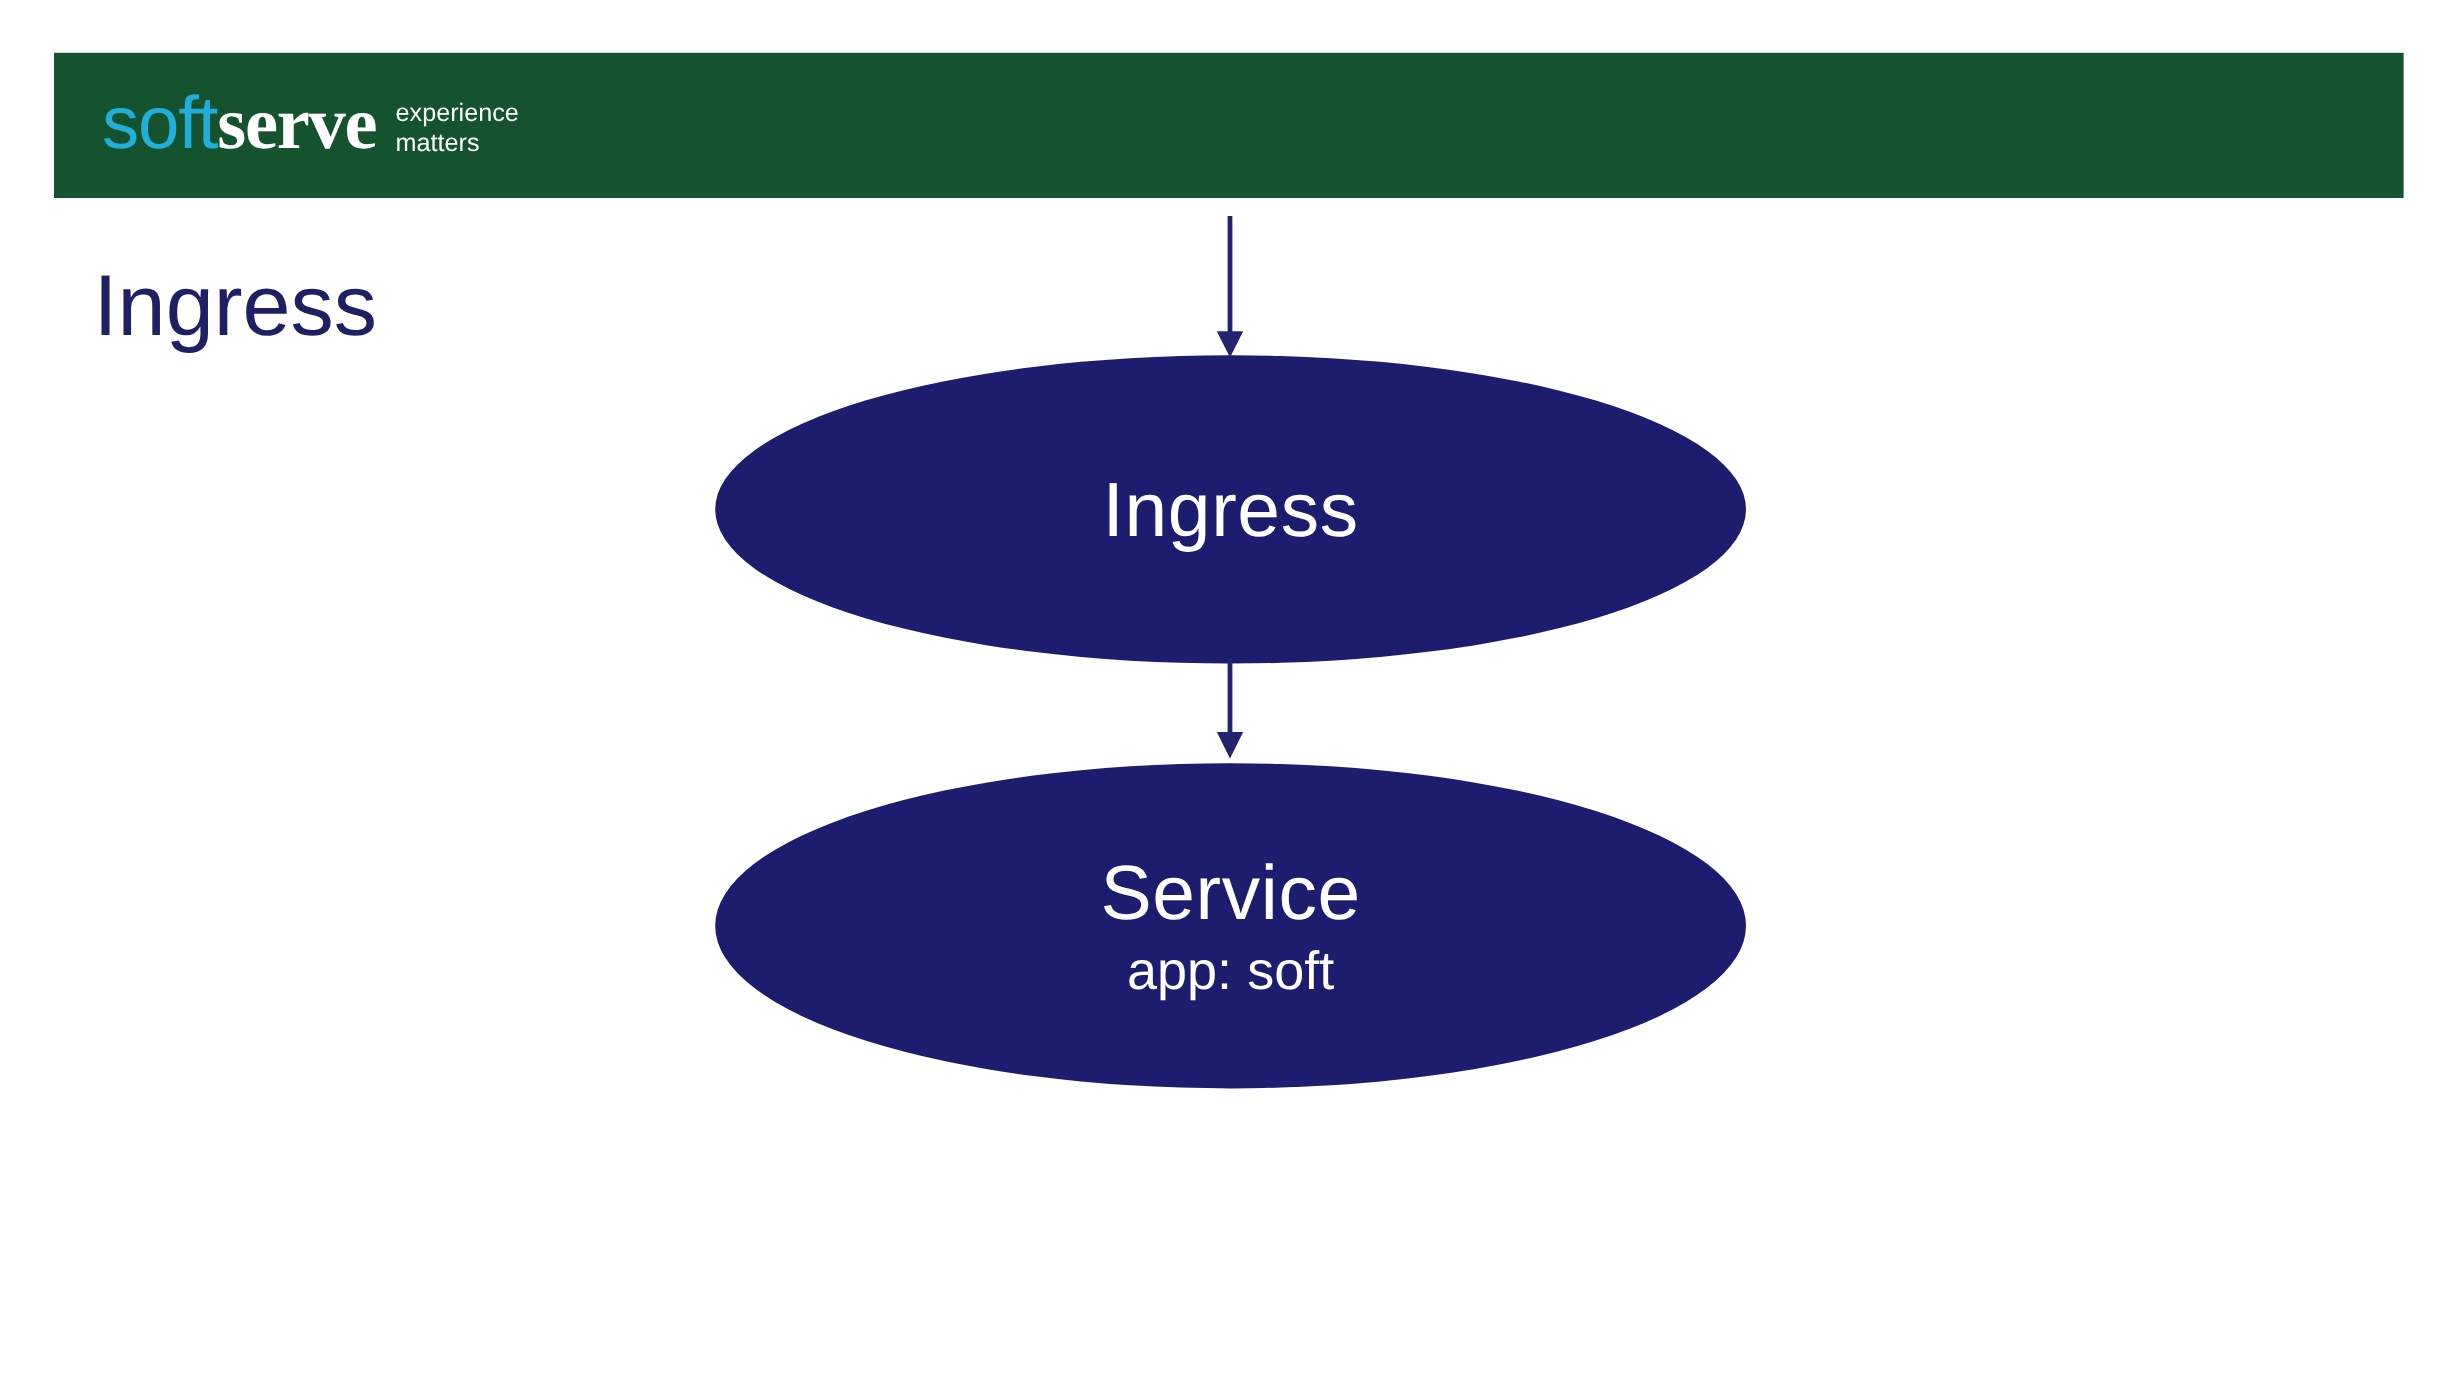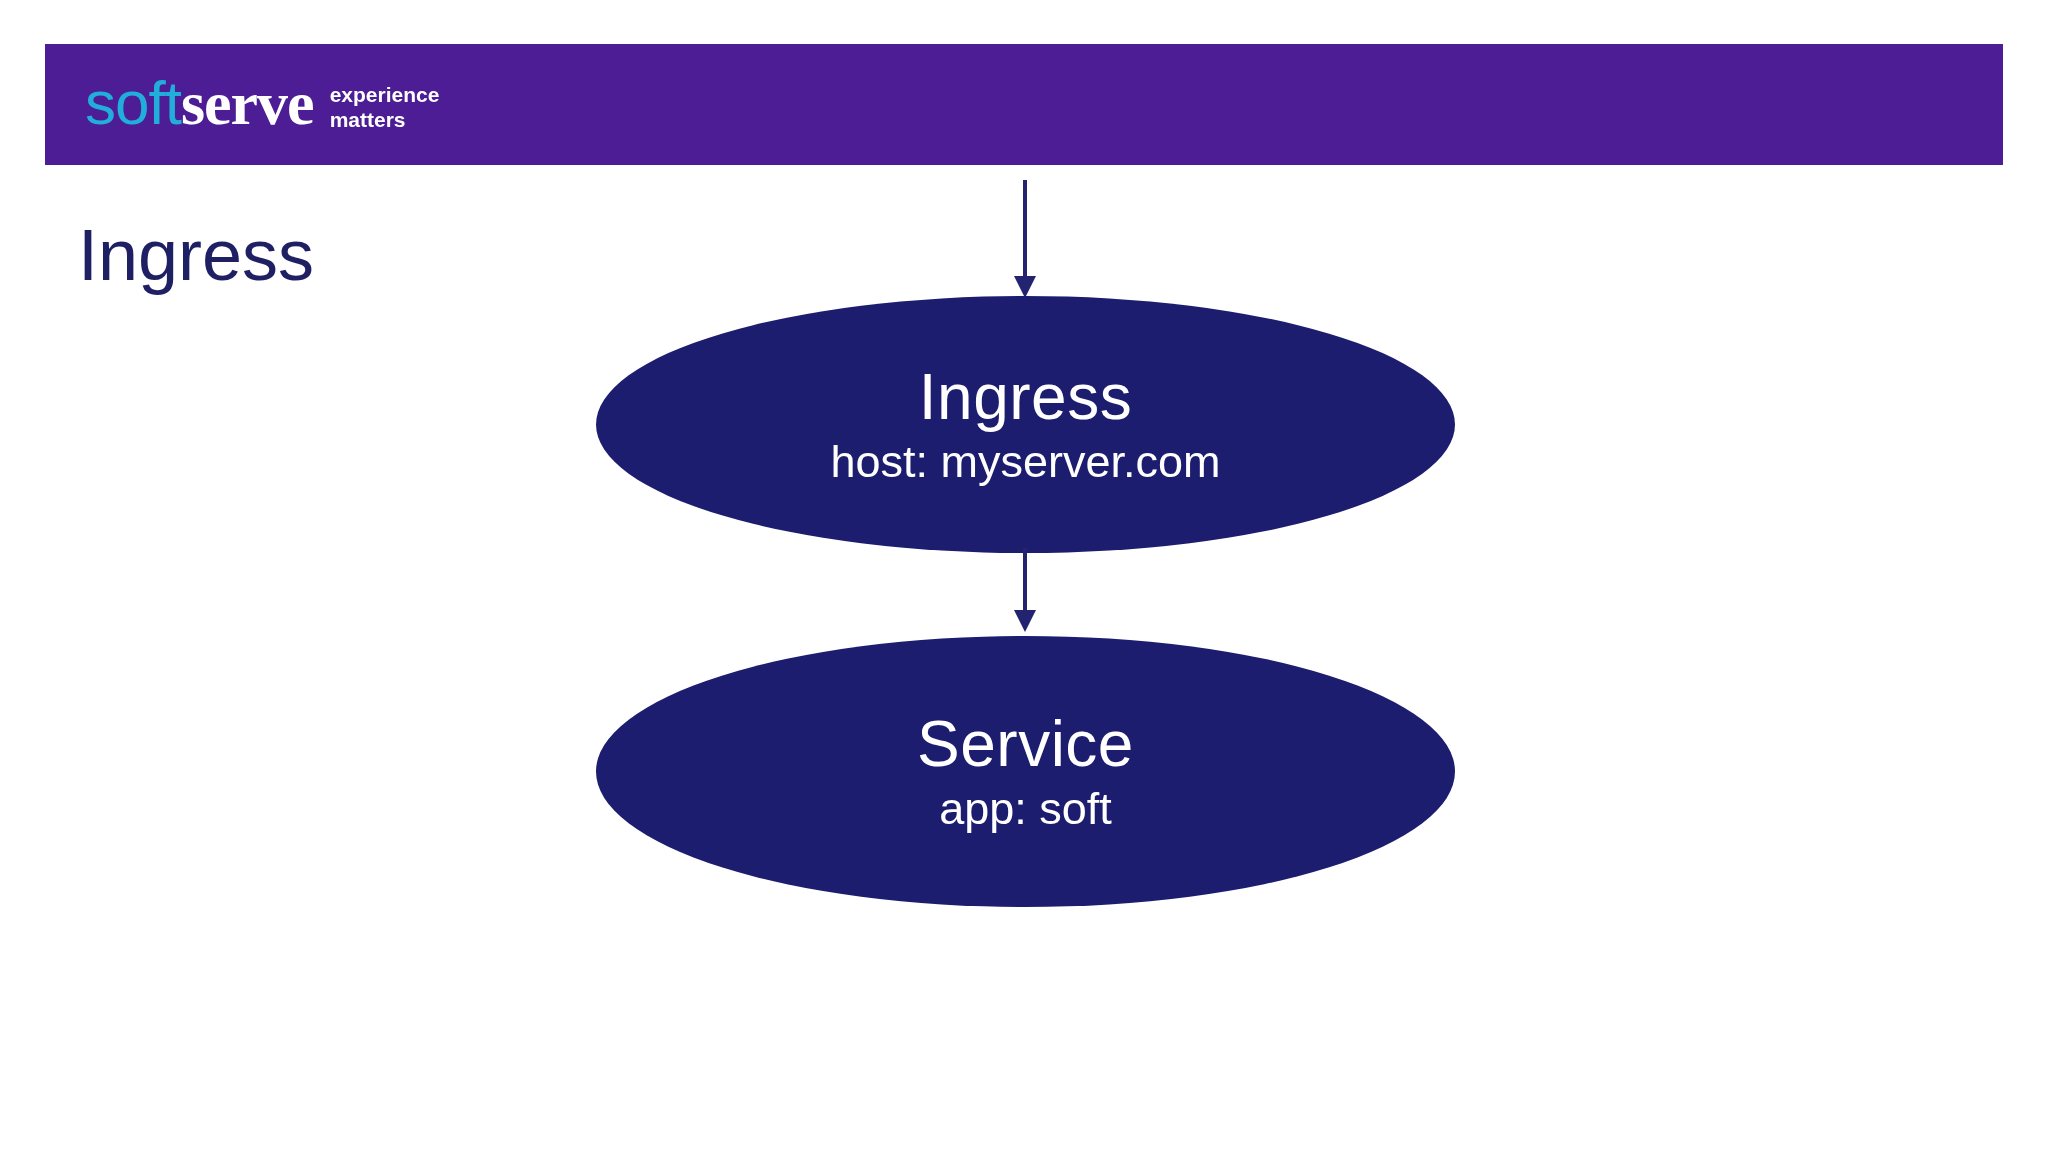--- a/index.html
+++ b/index.html
@@ -15,21 +15,21 @@
     font-family: "Liberation Sans", sans-serif;
   }
 
   
   .brand-bar {
     position: absolute;
     left: 45px;
     top: 44px;
     width: 1958px;
     height: 121px;
-    background: #4c1d95;
+    background: #14532d;
   }
   .logo {
     position: absolute;
     left: 40px;
     top: 22px;
     display: flex;
     align-items: flex-start;
   }
   .logo-soft {
     font-family: "Liberation Sans", sans-serif;
@@ -47,21 +47,21 @@
     letter-spacing: -1px;
     line-height: 74px;
   }
   .logo-tagline {
     margin-left: 16px;
     margin-top: 16px;
     color: #ffffff;
     font-family: "Liberation Sans", sans-serif;
     font-size: 21px;
     line-height: 25px;
-    font-weight: 700;
+    font-weight: 400;
     letter-spacing: 0px;
   }
   .logo-tagline span { display: block; }
 
   
   .slide-title {
     position: absolute;
     left: 78px;
     top: 212px;
     font-family: "Liberation Sans", sans-serif;
@@ -145,21 +145,20 @@
 
 <div class="diagram">
 
   <svg class="arrow arrow-top" width="34" height="120" viewBox="0 0 34 120">
     <line x1="17" y1="0" x2="17" y2="100" stroke="#232370" stroke-width="4"></line>
     <polygon points="17,118 6,96 28,96" fill="#232370"></polygon>
   </svg>
 
   <div class="node-ellipse node-ingress">
     <div class="node-title">Ingress</div>
-    <div class="node-subtitle">host: myserver.com</div>
   </div>
 
   <svg class="arrow arrow-middle" width="34" height="86" viewBox="0 0 34 86">
     <line x1="17" y1="0" x2="17" y2="66" stroke="#232370" stroke-width="4"></line>
     <polygon points="17,84 6,62 28,62" fill="#232370"></polygon>
   </svg>
 
   <div class="node-ellipse node-service">
     <div class="node-title">Service</div>
     <div class="node-subtitle">app: soft</div>

